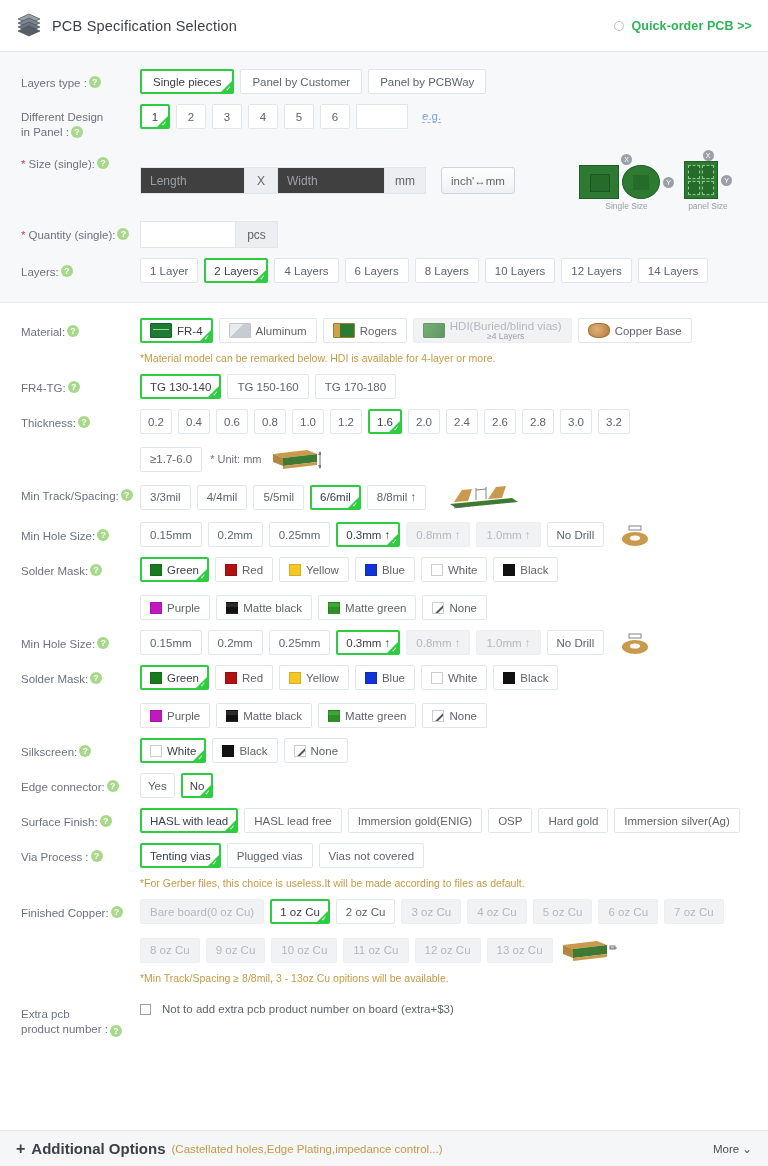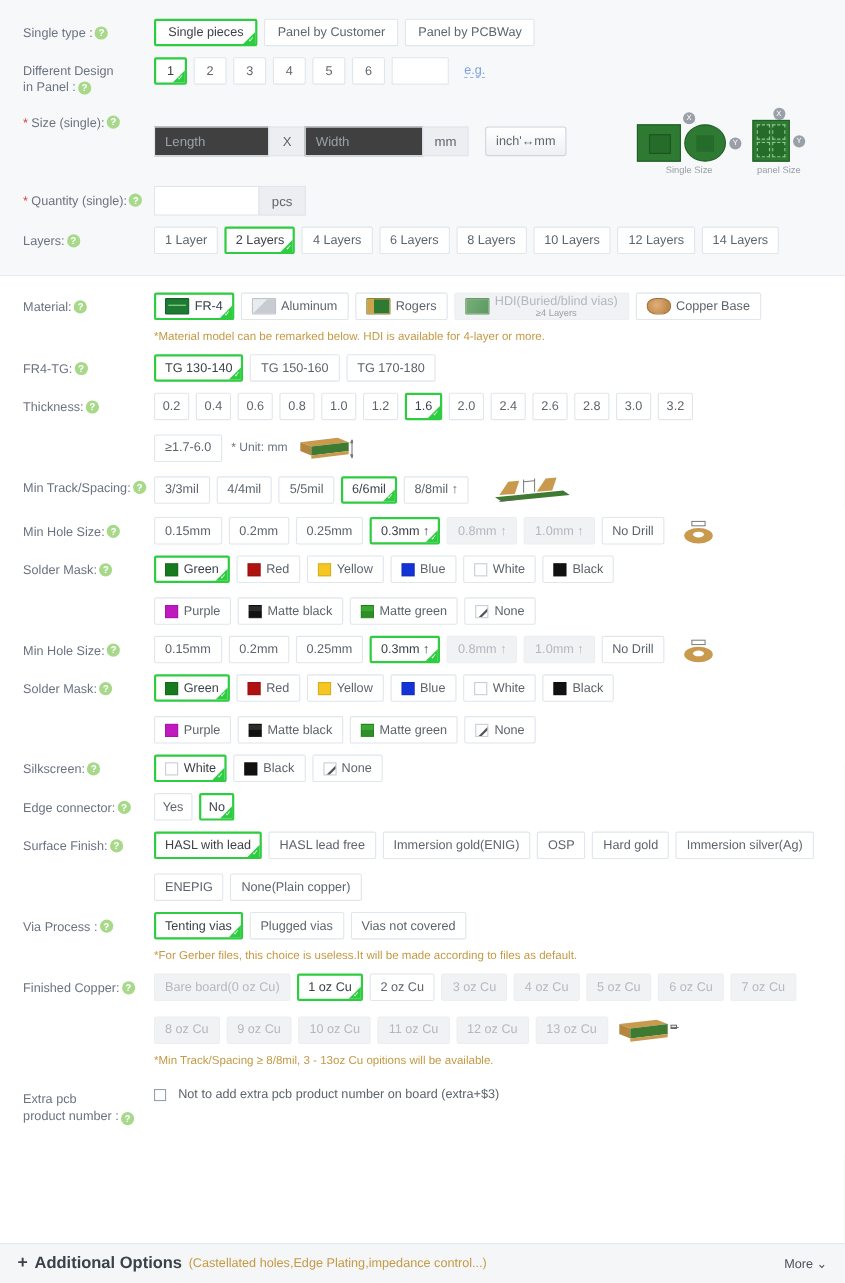--- a/index.html
+++ b/index.html
@@ -155,26 +155,43 @@
   .more { margin-left:auto; font-size:11.5px; color:#4a5058; cursor:pointer; }
 
   .chk { width:11px; height:11px; border:1px solid #9aa0a8; background:#fff; display:inline-block; flex:0 0 11px; }
   .chk-lbl { font-size:11.5px; color:#5e646c; margin-left:5px; }
 </style>
 </head>
 <body>
 
 <div class="page">
 
+  <div class="header">
+    <span class="hdr-icon">
+      <svg viewBox="0 0 26 28" width="26" height="28">
+        <g fill="#6b7280" stroke="#4a5058" stroke-width="0.7">
+          <polygon points="13,2 24,7 13,12 2,7" fill="#9aa0a8"></polygon>
+          <polygon points="13,6 24,11 13,16 2,11" fill="#7d848c"></polygon>
+          <polygon points="13,10 24,15 13,20 2,15" fill="#6b7280"></polygon>
+          <polygon points="13,14 24,19 13,24 2,19" fill="#585e66"></polygon>
+        </g>
+      </svg>
+    </span>
+    <span class="hdr-title">PCB Specification Selection</span>
+    <span class="hdr-right">
+      <span class="radio-o"></span>
+      <span class="quick">Quick-order PCB &gt;&gt;</span>
+    </span>
+  </div>
 
   <div class="sec sec-a">
 
     <div class="row">
       <div class="lbl">
-        <span>Single type :</span>
+        <span>Layers type :</span>
         <span class="qm">?</span>
       </div>
       <div class="fields">
         <div class="opt sel wide">
             <span>Single pieces</span>
           </div>
         <div class="opt wide">
             <span>Panel by Customer</span>
           </div>
         <div class="opt wide">
@@ -697,28 +714,20 @@
           </div>
         <div class="opt">
             <span>OSP</span>
           </div>
         <div class="opt">
             <span>Hard gold</span>
           </div>
         <div class="opt">
             <span>Immersion silver(Ag)</span>
           </div>
-        <div style="width:100%;display:flex;gap:6px;margin-top:7px">
-          <div class="opt">
-              <span>ENEPIG</span>
-            </div>
-          <div class="opt">
-              <span>None(Plain copper)</span>
-            </div>
-        </div>
       </div>
     </div>
 
     <div class="row">
       <div class="lbl">
         <span>Via Process :</span>
         <span class="qm">?</span>
       </div>
       <div class="fields">
         <div class="opt sel">

